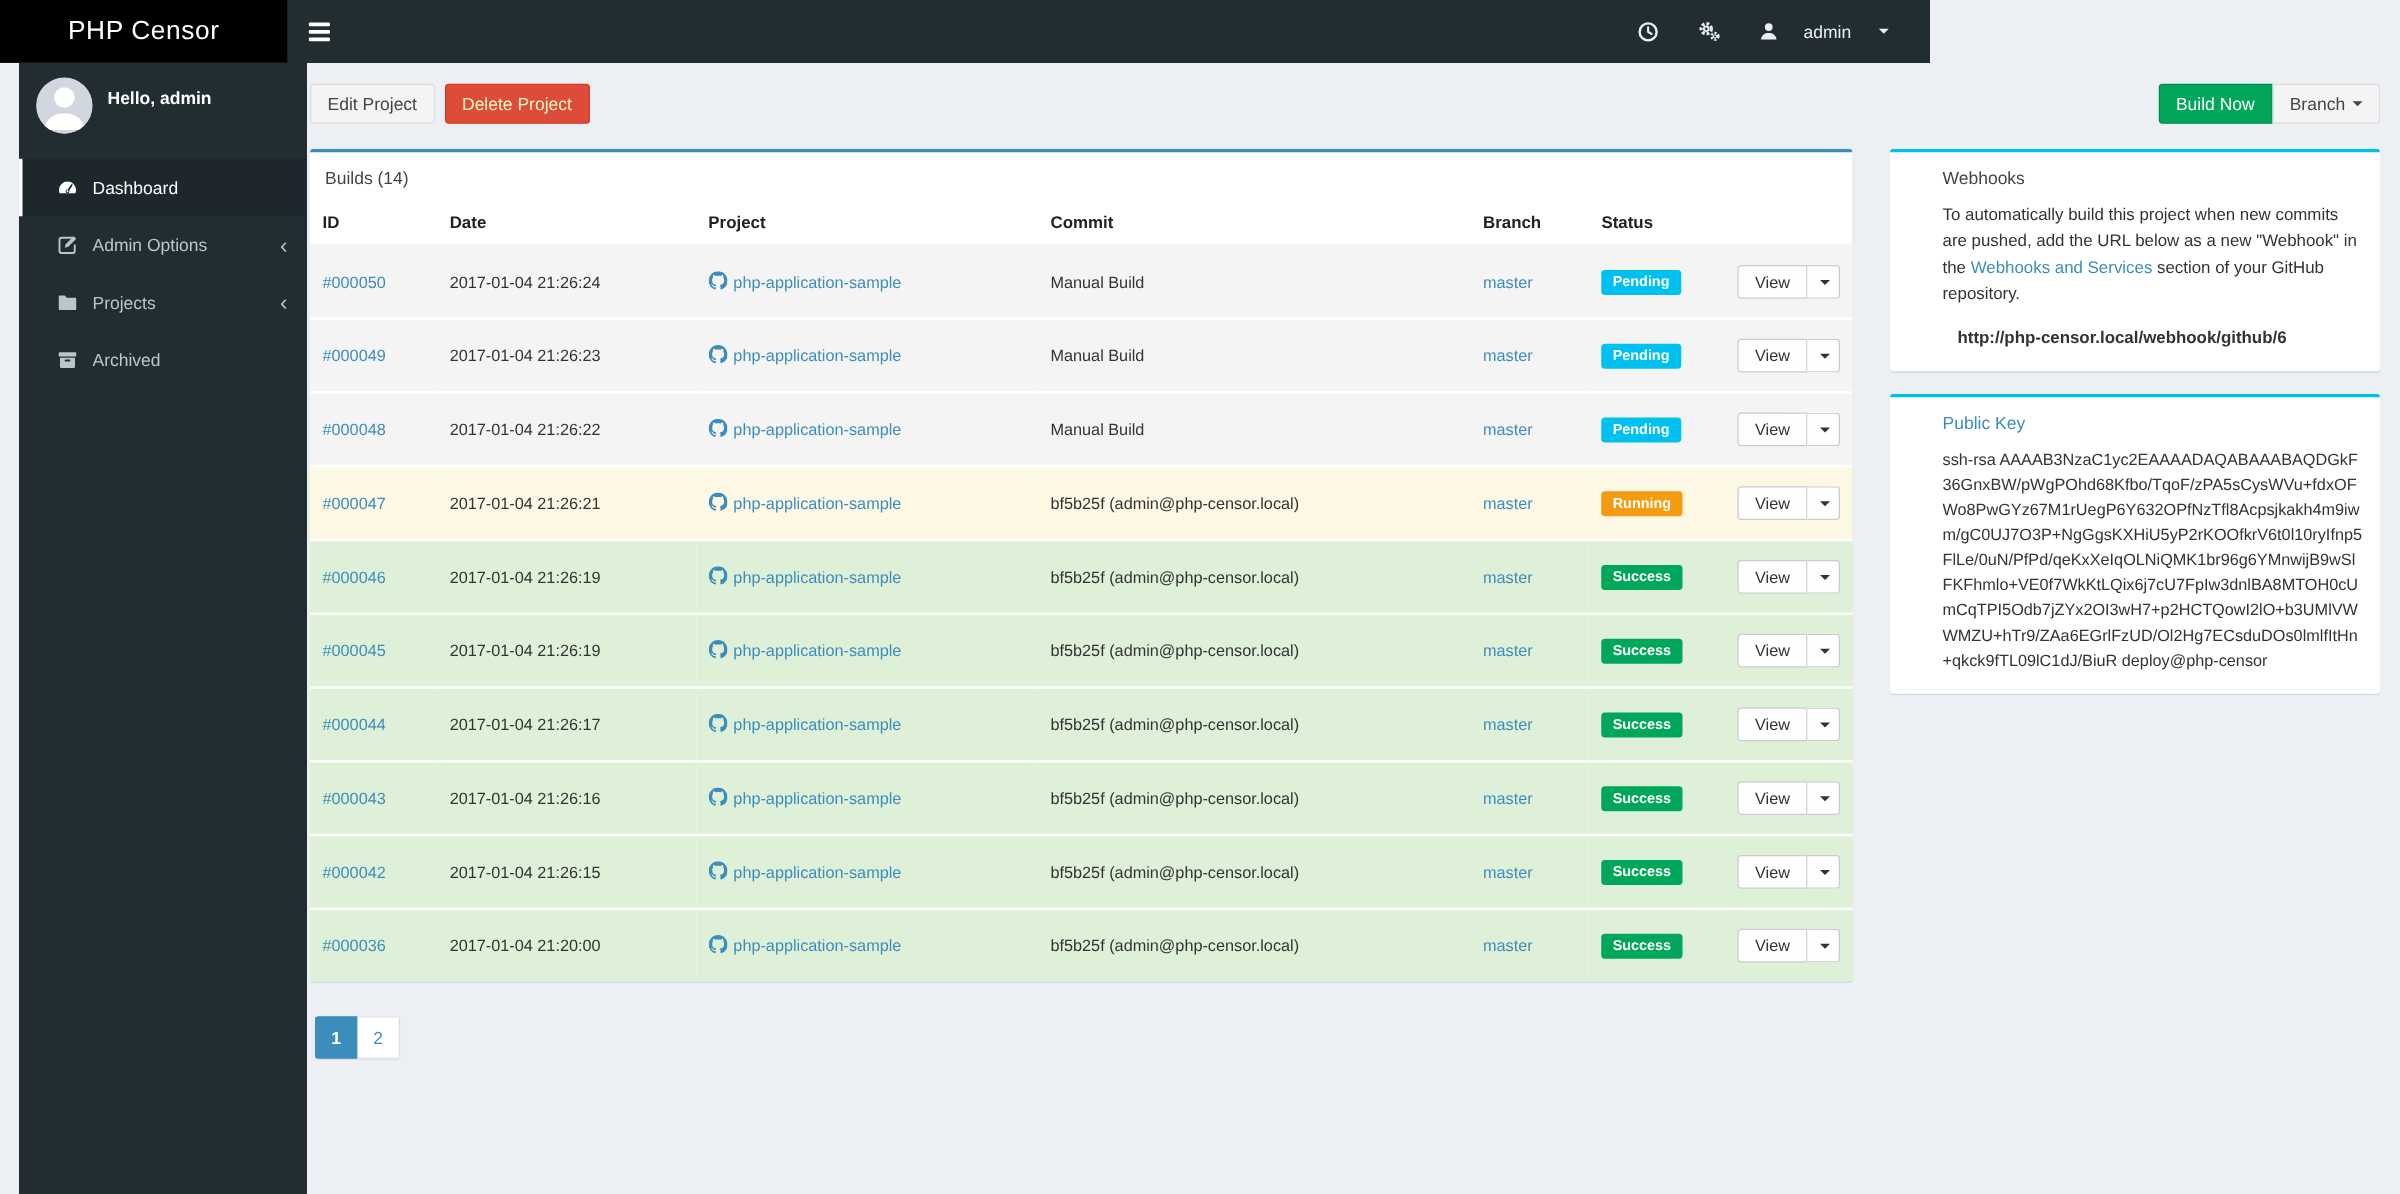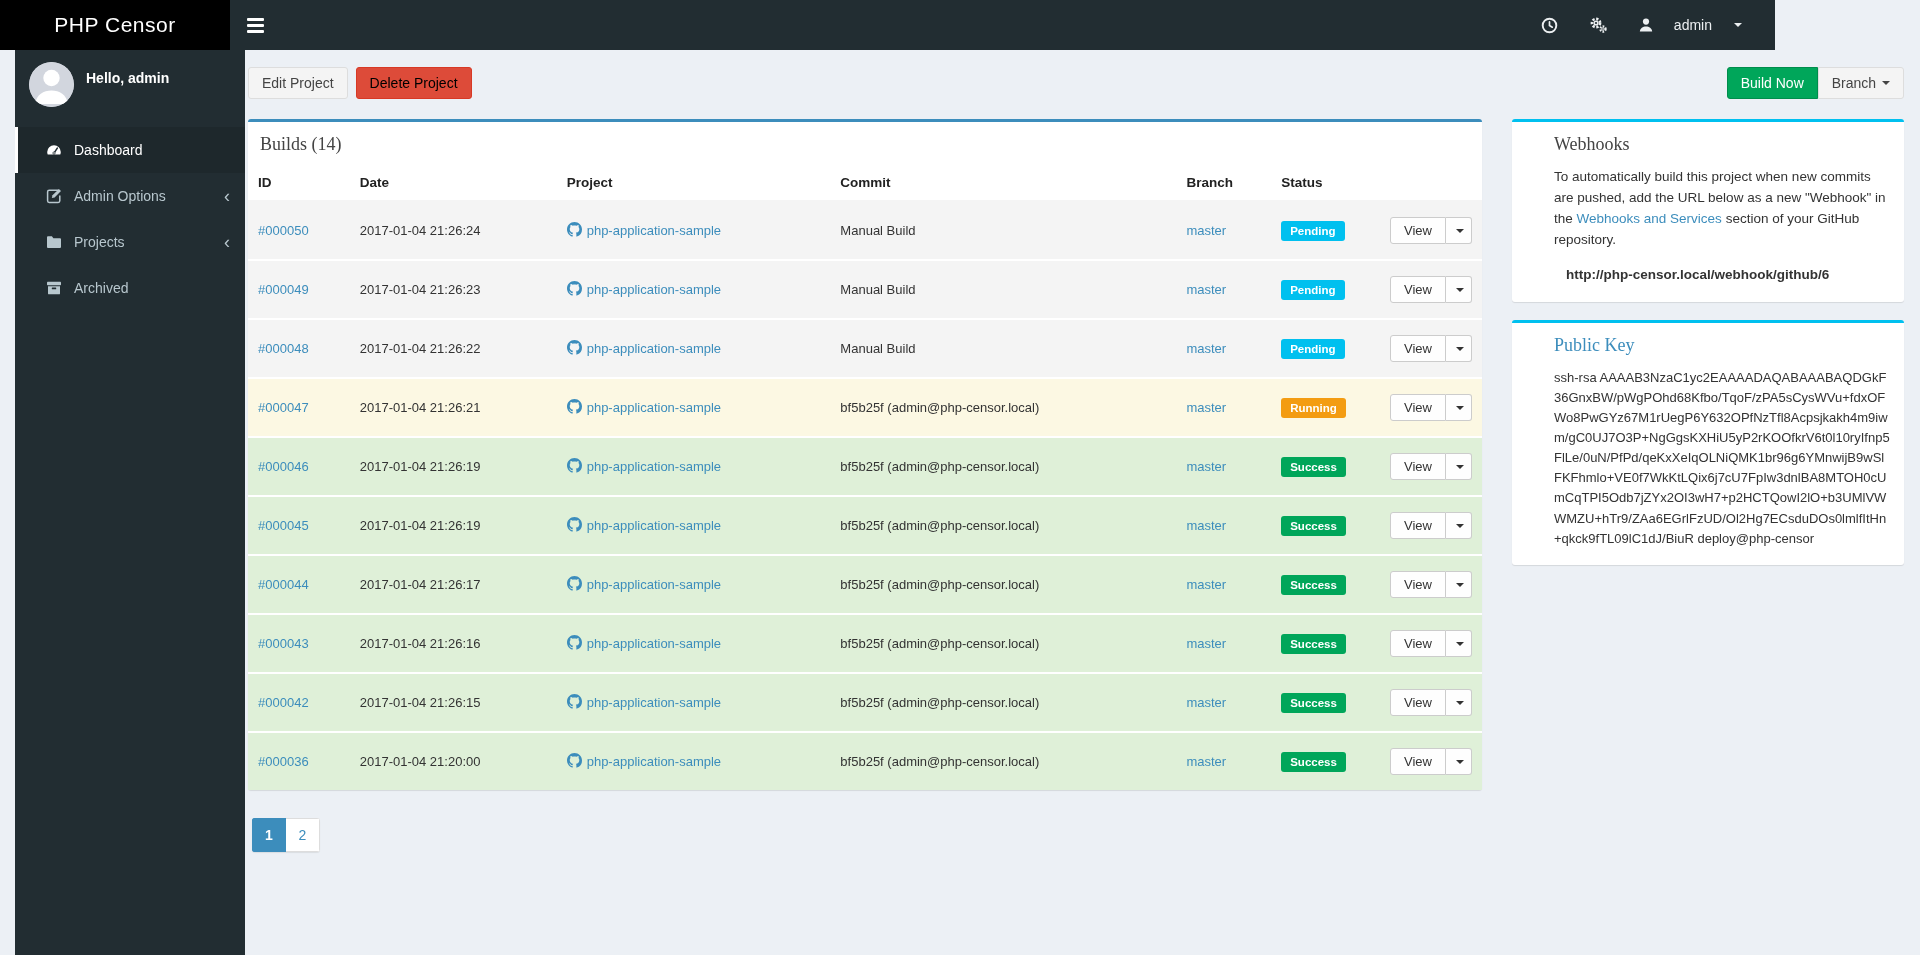--- a/index.html
+++ b/index.html
@@ -4,21 +4,21 @@
 <style>
   * { margin:0; padding:0; box-sizing:border-box; }
   html,body { width:1920px; height:955px; overflow:hidden; }
   body {
     font-family:"Liberation Sans", sans-serif;
     background:#ecf0f5;
     color:#333;
     font-size:14px;
   }
   
-  .main-header { position:fixed; top:0; left:0; width:1775px; height:50px; z-index:10; display:flex; }
+  .main-header { position:fixed; top:0; left:0; width:1544px; height:50px; z-index:10; display:flex; }
   .logo {
     width:230px; height:50px; background:#000; color:#fff;
     display:flex; align-items:center; justify-content:center;
     font-size:21px; letter-spacing:.5px;
   }
   .navbar { flex:1; height:50px; background:#222d32; display:flex; align-items:center; justify-content:space-between; }
   .hamburger { width:50px; height:50px; display:flex; flex-direction:column; justify-content:center; align-items:center; gap:3px; cursor:pointer; }
   .hamburger span { display:block; width:17px; height:3px; background:#fff; border-radius:1px; }
   .nav-right { display:flex; align-items:center; height:50px; margin-right:18px; }
   .nav-item { height:50px; display:flex; align-items:center; padding:0 15px; color:#eceff1; cursor:pointer; }
@@ -34,35 +34,35 @@
   .menu li { display:flex; align-items:center; height:46px; padding:0 15px 0 28px; color:#b8c7ce; font-size:14px; cursor:pointer; border-left:3px solid transparent; }
   .menu li.active { background:#1e282c; color:#fff; border-left:3px solid #fff; }
   .menu li .mi { width:28px; flex:0 0 28px; display:flex; align-items:center; }
   .menu li .chev { margin-left:auto; font-size:18px; line-height:1; color:#b8c7ce; }
   
   .content { margin-left:230px; padding:16px 16px 0 18px; }
   h1.page-title { font-size:25px; font-weight:normal; color:#374850; margin:6px 0 16px 0; }
   .actions-row { display:flex; align-items:flex-start; margin-bottom:20px; }
   .btn { display:inline-flex; align-items:center; justify-content:center; font-size:14px; border-radius:3px; padding:7px 13px; cursor:pointer; border:1px solid transparent; font-family:inherit; }
   .btn-default { background:#f4f4f4; border-color:#ddd; color:#444; }
-  .btn-danger { background:#dd4b39; border-color:#d73925; color:#000000; }
+  .btn-danger { background:#dd4b39; border-color:#d73925; color:#fef9c3; }
   .btn-success { background:#00a65a; border-color:#008d4c; color:#fff; }
   .btn + .btn { margin-left:8px; }
   .actions-spacer { flex:1; }
   .branch-group { display:inline-flex; margin-left:0; }
   .branch-group .btn { border-radius:0 3px 3px 0; margin-left:0; }
   .branch-group .btn-success { border-radius:3px 0 0 3px; }
   
   .main-row { display:flex; align-items:flex-start; }
   .box { background:#fff; border-radius:3px; box-shadow:0 1px 1px rgba(0,0,0,.1); }
   .box-primary { border-top:3px solid #3c8dbc; }
   .box-info { border-top:3px solid #00c0ef;padding-left:30px; }
   .builds-col { flex:1; margin-right:30px; }
   .right-col { width:392px; margin-right:0; }
-  .box-header { padding:12px 12px 10px 12px; font-size:18px; color:#444;font-family:Liberation Serif, serif; }
+  .box-header { padding:12px 12px 10px 12px; font-size:14px; color:#444; }
   .box-header.blue { color:#3c8dbc; }
   
   table.builds { width:100%; border-collapse:collapse; font-size:13px; }
   table.builds th { text-align:left; font-weight:bold; color:#222; padding:10px 10px; border-bottom:2px solid #f4f4f4; font-size:13.5px; }
   table.builds td { padding:15px 10px; border-top:2px solid #fff; vertical-align:middle; }
   tr.row-pending td { background:#f4f4f4; }
   tr.row-running td { background:#fcf8e3; }
   tr.row-success td { background:#dff0d8; }
   a.lnk { color:#3c8dbc; text-decoration:none; cursor:pointer; }
   .commit-plain { color:#333; }

